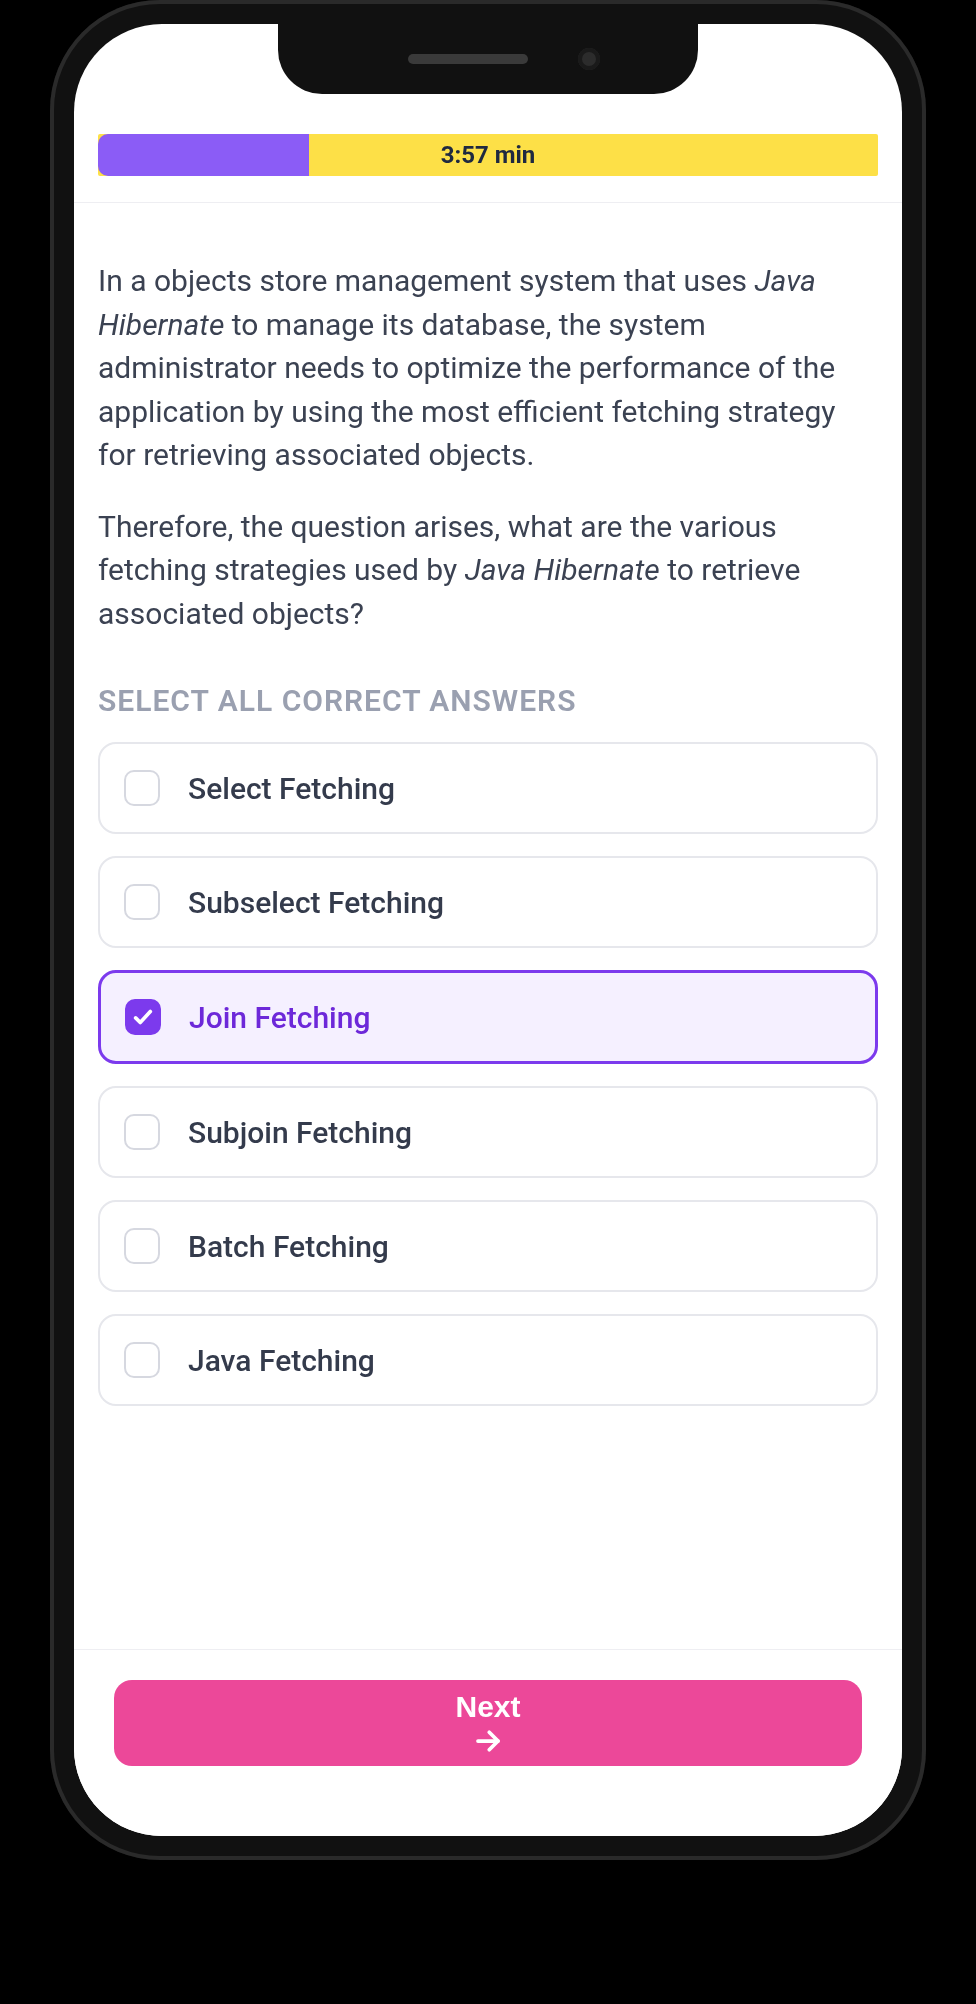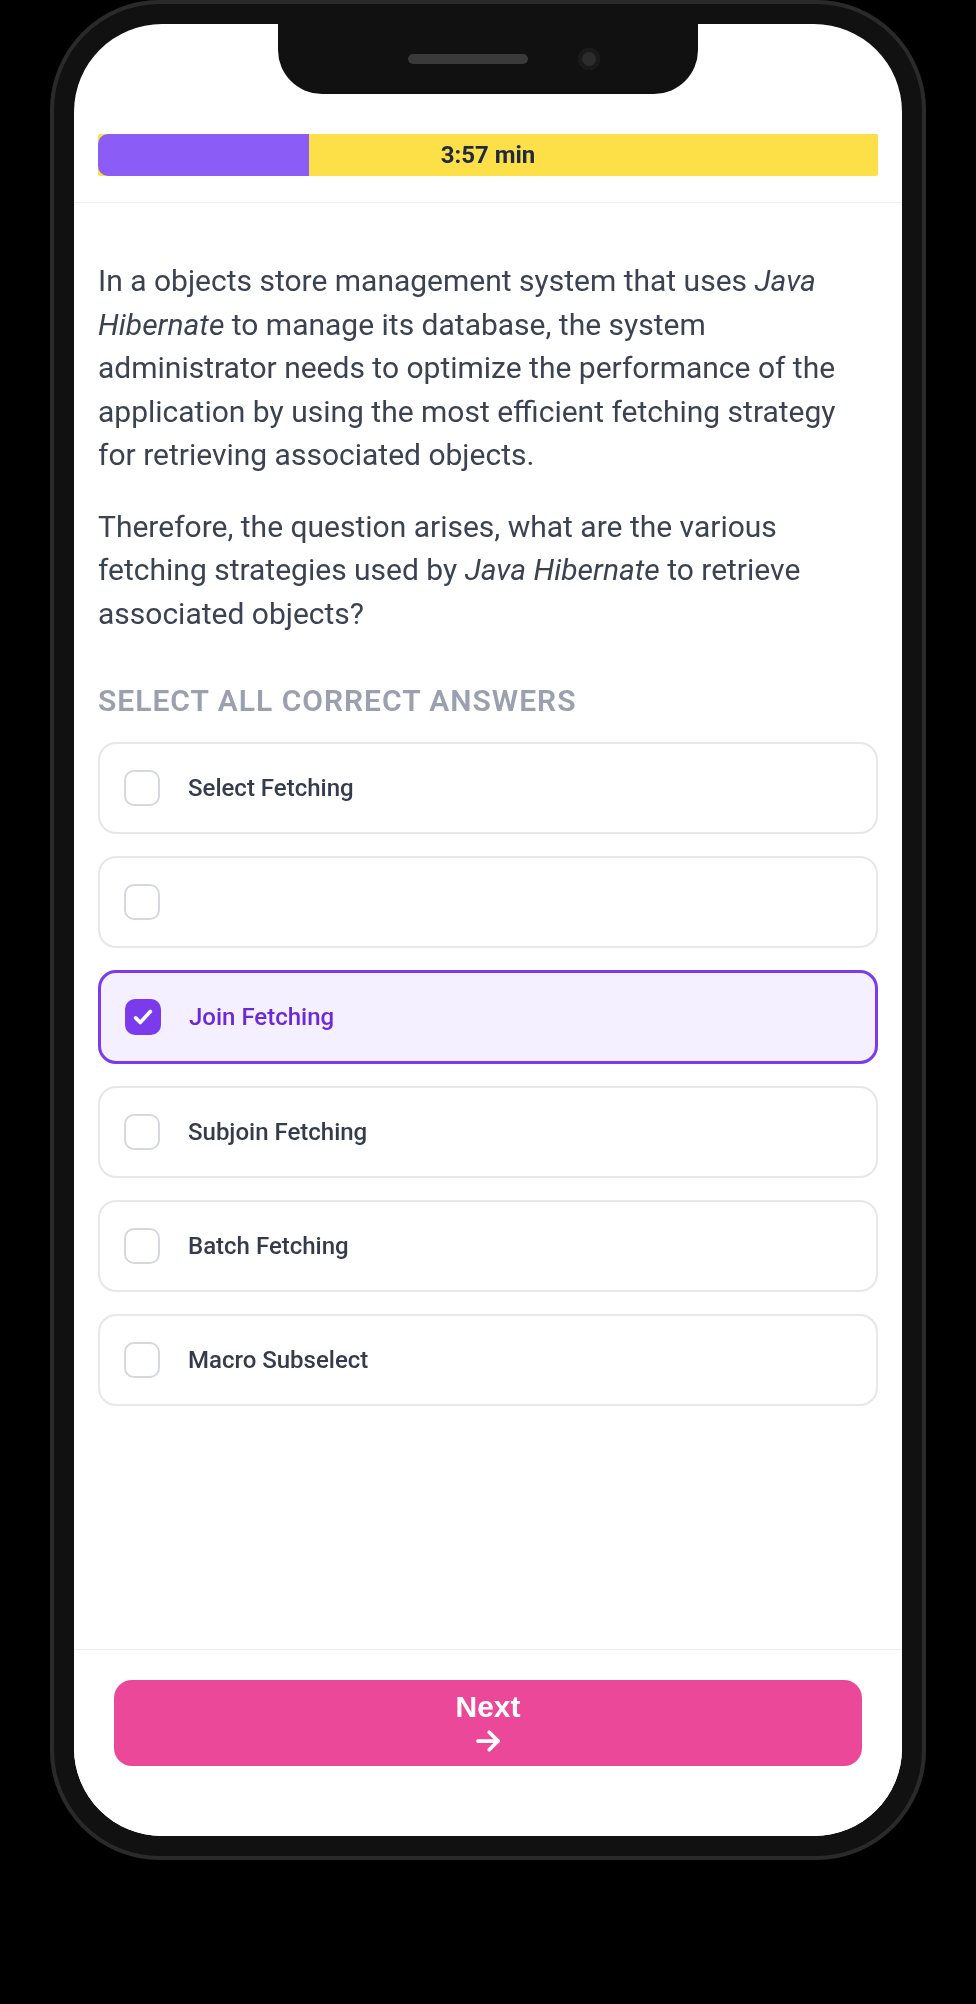--- a/index.html
+++ b/index.html
@@ -112,21 +112,21 @@
   }
   .answer .box {
     width: 36px; height: 36px;
     border: 2px solid #d6d8e0;
     border-radius: 10px;
     background: #fff;
     display: flex; align-items: center; justify-content: center;
     flex-shrink: 0;
   }
   .answer .label {
-    font-size: 24px; color: #343b4c; font-weight: 500;
+    font-size: 30px; color: #343b4c; font-weight: 500;
   }
   .answer.selected {
     border: 3px solid #7c3aed;
     background: #f5f0ff;
   }
   .answer.selected .box {
     background: #7c3aed; border-color: #7c3aed;
   }
   .answer.selected .label { color: #6d28d9; }
   .check-svg { width: 22px; height: 22px; }
@@ -177,40 +177,41 @@
 
           <div class="instruction">SELECT ALL CORRECT ANSWERS</div>
 
           <div class="answers">
             <div class="answer">
               <span class="box"></span>
               <span class="label">Select Fetching</span>
             </div>
             <div class="answer">
               <span class="box"></span>
+              <span class="label">Subselect Fetching</span>
             </div>
             <div class="answer selected">
               <span class="box">
                 <svg class="check-svg" viewBox="0 0 24 24" fill="none" stroke="#fff" stroke-width="4" stroke-linecap="round" stroke-linejoin="round">
                     <polyline points="4 13 9 18 20 6"></polyline>
                   </svg>
               </span>
               <span class="label">Join Fetching</span>
             </div>
             <div class="answer">
               <span class="box"></span>
               <span class="label">Subjoin Fetching</span>
             </div>
             <div class="answer">
               <span class="box"></span>
               <span class="label">Batch Fetching</span>
             </div>
             <div class="answer">
               <span class="box"></span>
-              <span class="label">Macro Subselect</span>
+              <span class="label">Java Fetching</span>
             </div>
           </div>
         </div>
 
         <div class="footer">
           <button class="next-btn">
             <span>Next</span>
             <svg class="arrow-svg" viewBox="0 0 24 24" fill="none" stroke="#fff" stroke-width="3" stroke-linecap="round" stroke-linejoin="round">
                 <line x1="4" y1="12" x2="20" y2="12"></line>
                 <polyline points="13 5 20 12 13 19"></polyline>

